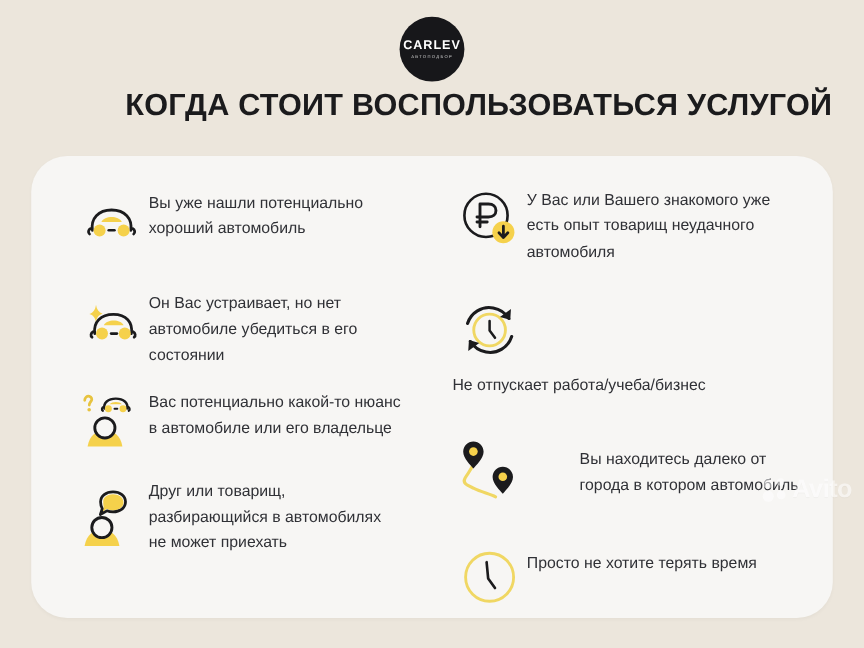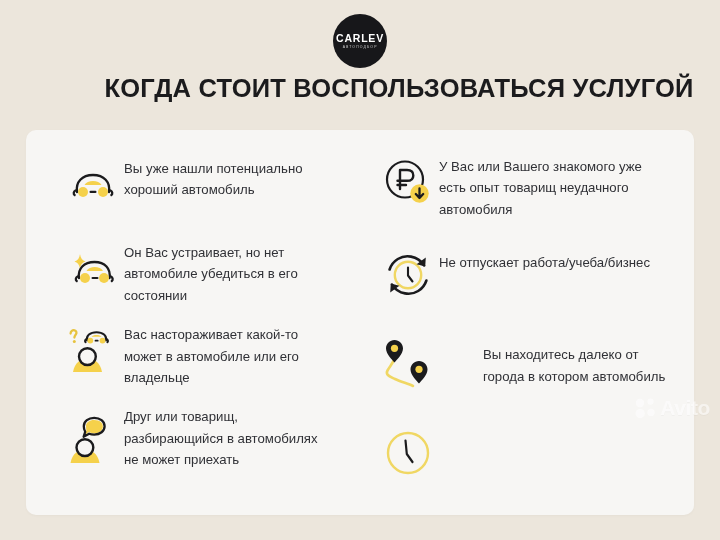--- a/index.html
+++ b/index.html
@@ -73,21 +73,21 @@
   }
 
   
   .card {
     position: absolute;
     left: 26px;
     top: 130px;
     width: 668px;
     height: 385px;
     background: #f7f6f4;
-    border-radius: 10px;
+    border-radius: 30px;
     box-shadow: 0 1px 3px rgba(0,0,0,0.03);
   }
 
   .columns {
     position: absolute;
     inset: 0;
     display: flex;
   }
   .col {
     flex: 1 1 50%;
@@ -120,21 +120,21 @@
   }
   .col-left .item-text  { max-width: 210px; }
   .col-right .item-text { max-width: 228px; }
 
   
   .col-left  .item.r1 { margin-top: 2px;  margin-bottom: 26px; }
   .col-left  .item.r2 { margin-bottom: 16px; }
   .col-left  .item.r3 { margin-bottom: 16px; }
   .col-left  .item.r4 { margin-bottom: 0; align-items: flex-end; }
   .col-right .item.r1 { margin-top: 6px;  margin-bottom: 26px; }
-  .col-right .item.r2 { margin-bottom: 32px; }
+  .col-right .item.r2 { margin-bottom: 32px; flex-direction: column; }
   .col-right .item.r3 { margin-bottom: 30px; gap: 44px; }
   .col-right .item.r4 { margin-bottom: 0; }
 
   .col-right .item.r2 .item-text,
   .col-right .item.r4 .item-text { padding-top: 6px; }
   .col-right .item.r3 .item-text { padding-top: 8px; }
 
   
   .watermark {
     position: absolute;
@@ -213,21 +213,21 @@
               <path d="M26.5 9.8 C28 7.3 35 7.3 36.5 9.8 Z" fill="#f5d14b"></path>
               <path d="M21.2 12.2 C19.9 12.9 19.7 14.5 20.6 15.2" stroke="#1b1b1d" stroke-width="2" stroke-linecap="round" fill="none"></path>
               <path d="M41.8 12.2 C43.1 12.9 43.3 14.5 42.4 15.2" stroke="#1b1b1d" stroke-width="2" stroke-linecap="round" fill="none"></path>
               <circle cx="25.3" cy="13.6" r="2.9" fill="#f5d14b"></circle>
               <circle cx="37.5" cy="13.6" r="2.9" fill="#f5d14b"></circle>
               <rect x="29.6" y="12.8" width="4" height="1.7" rx="0.85" fill="#1b1b1d"></rect>
               <path d="M8 45 C9.5 35.5 16 31.5 22.5 31.5 C29 31.5 35.5 35.5 37 45 Z" fill="#f5d14b"></path>
               <circle cx="22.4" cy="29.6" r="8.4" fill="#f7f6f4" stroke="#1b1b1d" stroke-width="2.4"></circle>
             </svg>
           </div>
-          <div class="item-text">Вас настораживает какой-то может в автомобиле или его владельце</div>
+          <div class="item-text">Вас потенциально какой-то нюанс в автомобиле или его владельце</div>
         </div>
 
         <div class="item r4">
           <div class="icon-box">
             <svg width="56" height="50" viewBox="0 0 56 50" fill="none" aria-hidden="true">
               <path d="M21 10 C21 5.4 27 2.6 33 4.6 C38 6.3 39.5 11.5 36 15 C33.2 17.8 27.5 18.2 24 16 L20.5 18.6 L21.4 14.5 C21.1 13.2 21 11.6 21 10 Z" fill="#f5d14b"></path>
               <path d="M18.8 10.2 C18.8 5.2 23.4 1.8 29.2 1.8 C35 1.8 39.6 5.2 39.6 10.2 C39.6 15.2 35 18.6 29.2 18.6 C27.3 18.6 25.6 18.3 24.1 17.7 L18.6 20.8 L20.2 15.8 C19.3 14.2 18.8 12.3 18.8 10.2 Z" stroke="#1b1b1d" stroke-width="2.3" fill="none" stroke-linejoin="round"></path>
               <path d="M5.5 47 C7 37.5 13.5 33.5 20 33.5 C26.5 33.5 33 37.5 34.5 47 Z" fill="#f5d14b"></path>
               <circle cx="19.9" cy="31.6" r="8.4" fill="#f7f6f4" stroke="#1b1b1d" stroke-width="2.4"></circle>
             </svg>
@@ -278,20 +278,21 @@
           <div class="item-text">Вы находитесь далеко от города в котором автомобиль</div>
         </div>
 
         <div class="item r4">
           <div class="icon-box">
             <svg width="52" height="52" viewBox="0 0 52 52" fill="none" aria-hidden="true">
               <circle cx="26" cy="26" r="20" stroke="#f0d763" stroke-width="2.4" fill="none"></circle>
               <path d="M23.5 13.5 L24.8 27 L30.5 35" stroke="#1b1b1d" stroke-width="2.2" stroke-linecap="round" stroke-linejoin="round" fill="none"></path>
             </svg>
           </div>
+          <div class="item-text">Просто не хотите терять время</div>
         </div>
 
       </div>
     </div>
   </div>
 
   <div class="watermark">
     <svg width="22" height="22" viewBox="0 0 22 22" fill="none" aria-hidden="true">
       <circle cx="5" cy="6" r="4.2" fill="#ffffff"></circle>
       <circle cx="15.5" cy="4.6" r="3.1" fill="#ffffff"></circle>

